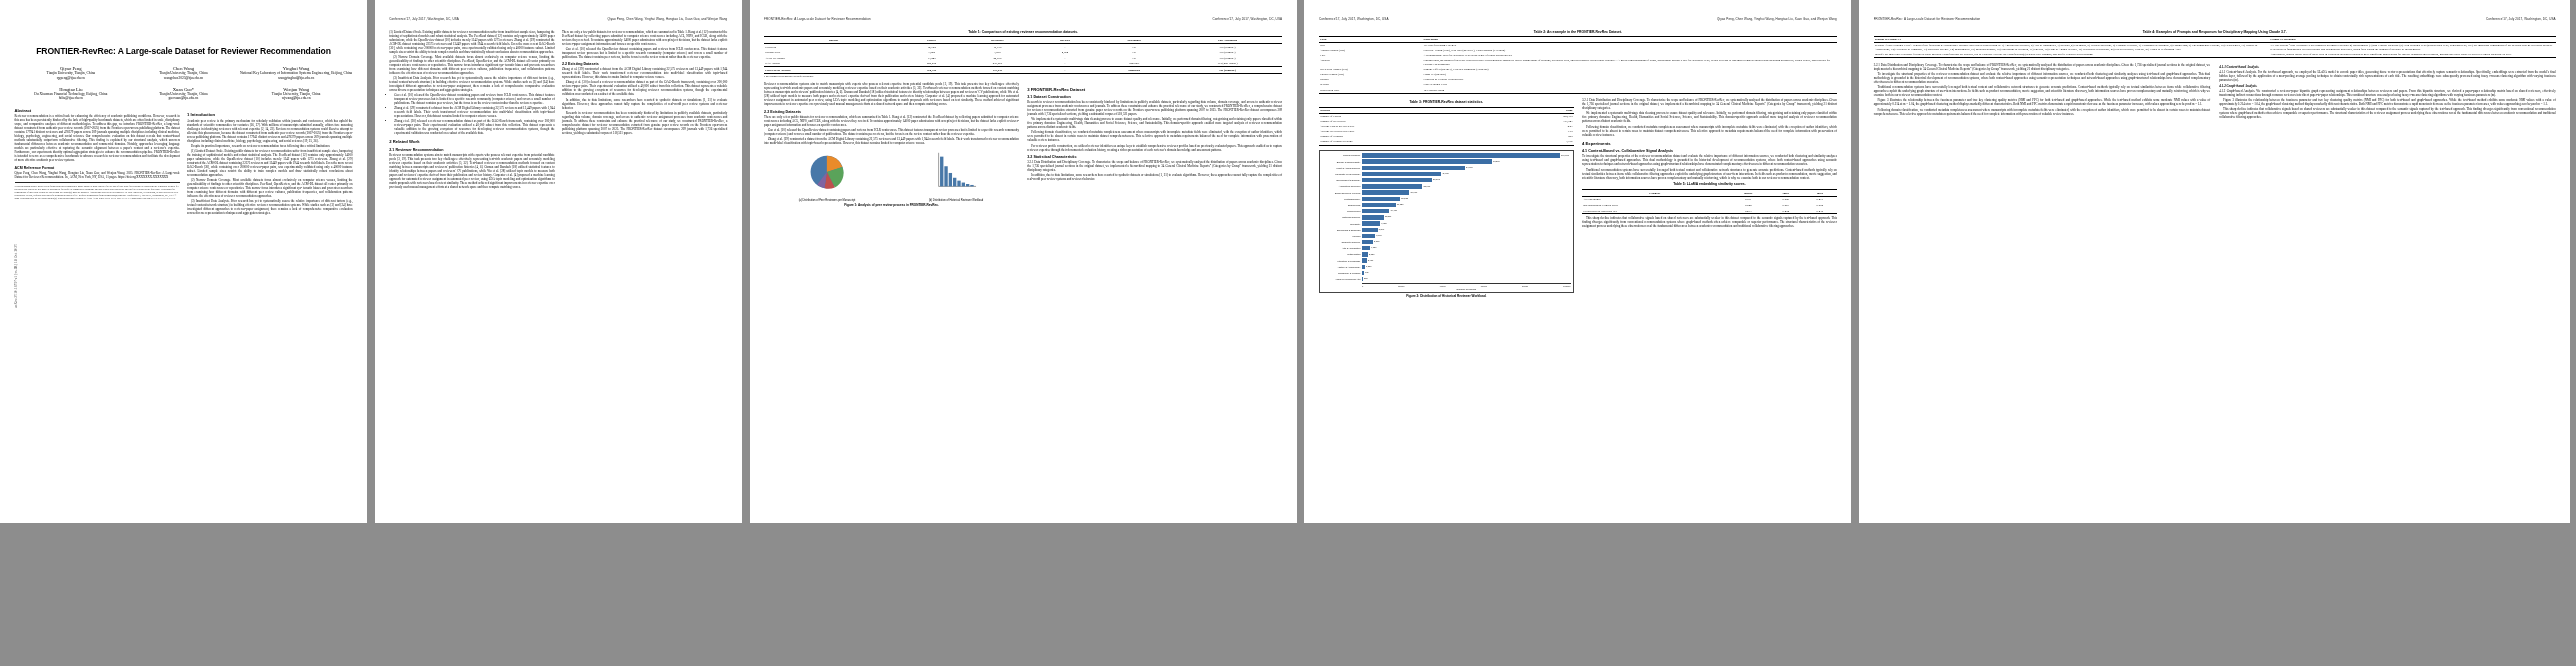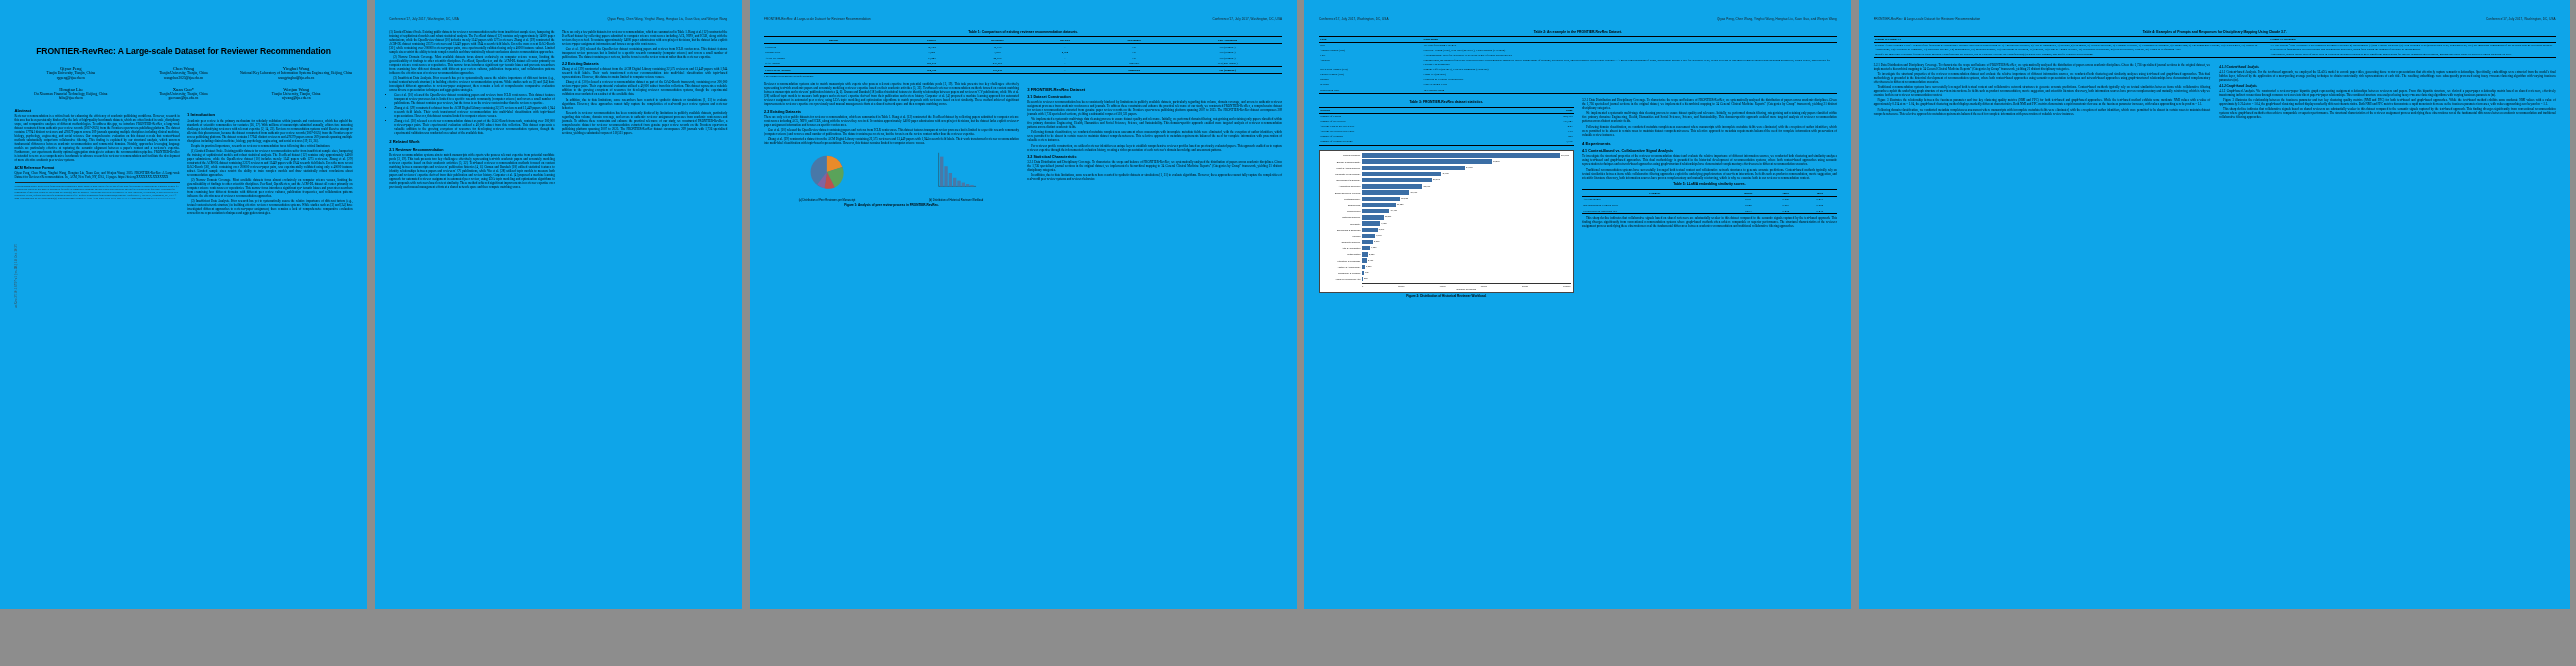--- a/index.html
+++ b/index.html
@@ -4,21 +4,21 @@
 <style>
   * { box-sizing: border-box; }
   html, body { margin:0; padding:0; background:#8d8d8d; }
   body {
     width:2576px; height:667px;
     font-family:"Liberation Serif", serif;
     overflow:hidden;
   }
   .deck { display:flex; gap:7.8px; padding:0; width:2576px; height:667px; background:#8d8d8d; }
   .page {
-    background:#0ea5e9; position:relative; height:609px; flex:0 0 auto;
+    background:#ffffff; position:relative; height:523px; flex:0 0 auto;
     padding:16.7px 14.5px 7.8px 14.5px; overflow:hidden;
   }
   .p1 { width:367px; }
   .p2 { width:367px; }
   .p3 { width:547px; }
   .p4 { width:547px; }
   .p5 { width:711px; }
 
   
   .runhead { display:flex; justify-content:space-between; font-size:3px; color:#1a1a1a;

